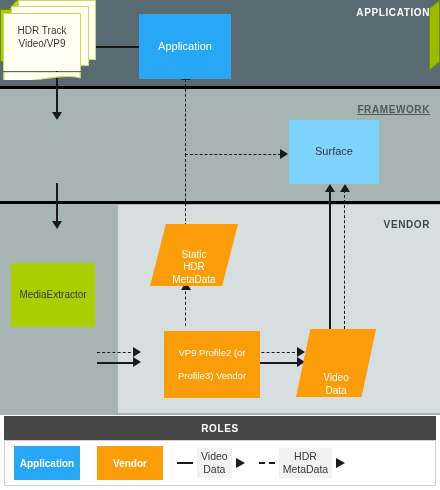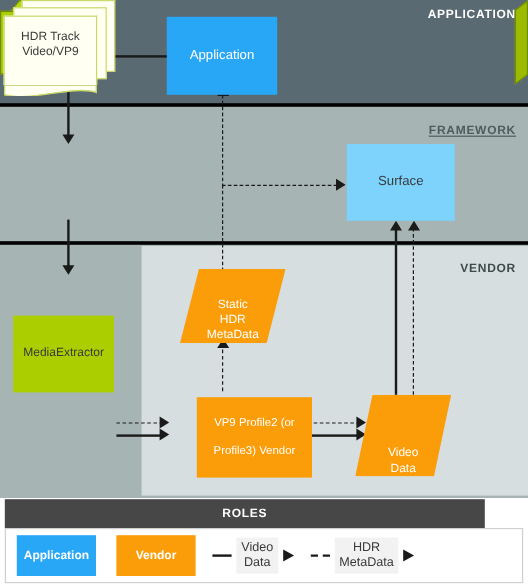--- a/index.html
+++ b/index.html
@@ -79,21 +79,21 @@
         border-top:8px solid #1a1a1a;}
   .arr-up{border-left:5px solid transparent;border-right:5px solid transparent;
         border-bottom:8px solid #1a1a1a;}
   .arr-right{border-top:5px solid transparent;border-bottom:5px solid transparent;
         border-left:8px solid #1a1a1a;}
 
   #bits-label{position:absolute;left:287px;top:253px;font-size:10.5px;color:#3a3a3a;
         background:#d6dee0;padding:1px 2px;white-space:nowrap;}
 
   
-  #roles-bar{position:absolute;left:4px;top:416px;width:400px;height:24px;
+  #roles-bar{position:absolute;left:4px;top:416px;width:432px;height:24px;
         background:#474747;color:#fff;display:flex;align-items:center;
         justify-content:center;font-size:10px;font-weight:bold;letter-spacing:.6px;}
   #roles-body{position:absolute;left:4px;top:440px;width:432px;height:46px;
         background:#fff;border:1px solid #cfcfcf;box-sizing:border-box;
         display:flex;align-items:center;}
   .chip{width:66px;height:34px;display:flex;align-items:center;justify-content:center;
         font-size:10px;font-weight:bold;color:#fff;}
   #chip-application{background:#29a7f7;margin-left:9px;}
   #chip-android{background:#aace00;color:#3a3a3a;margin-left:17px;}
   #chip-vendor{background:#fb9c09;margin-left:17px;}

